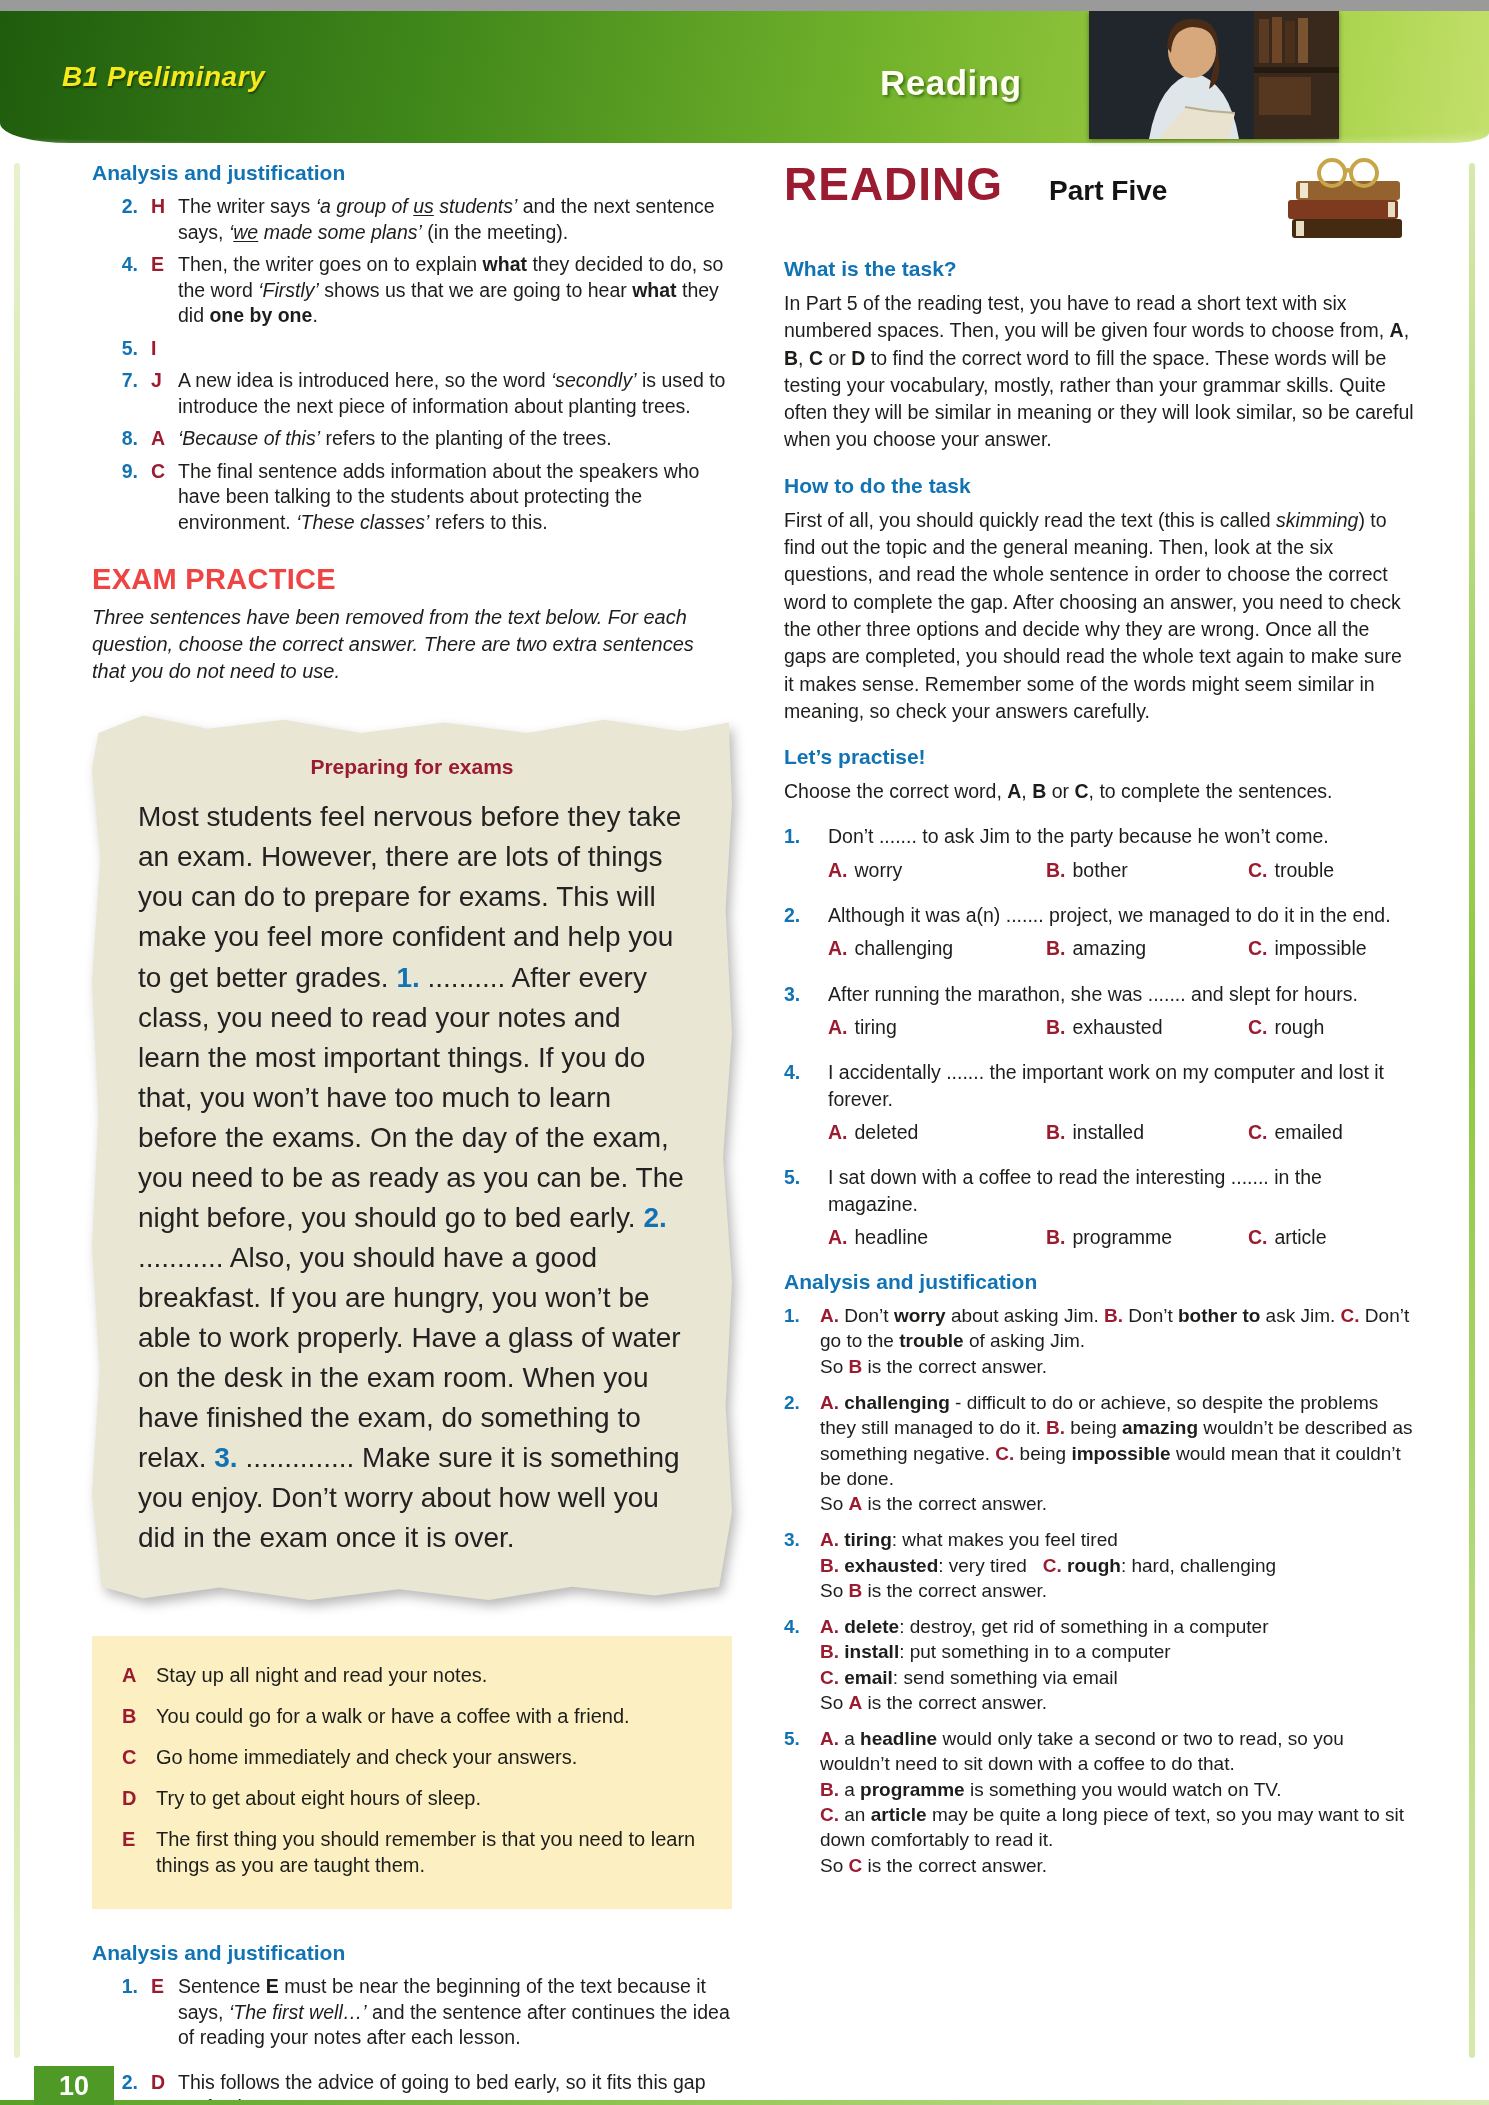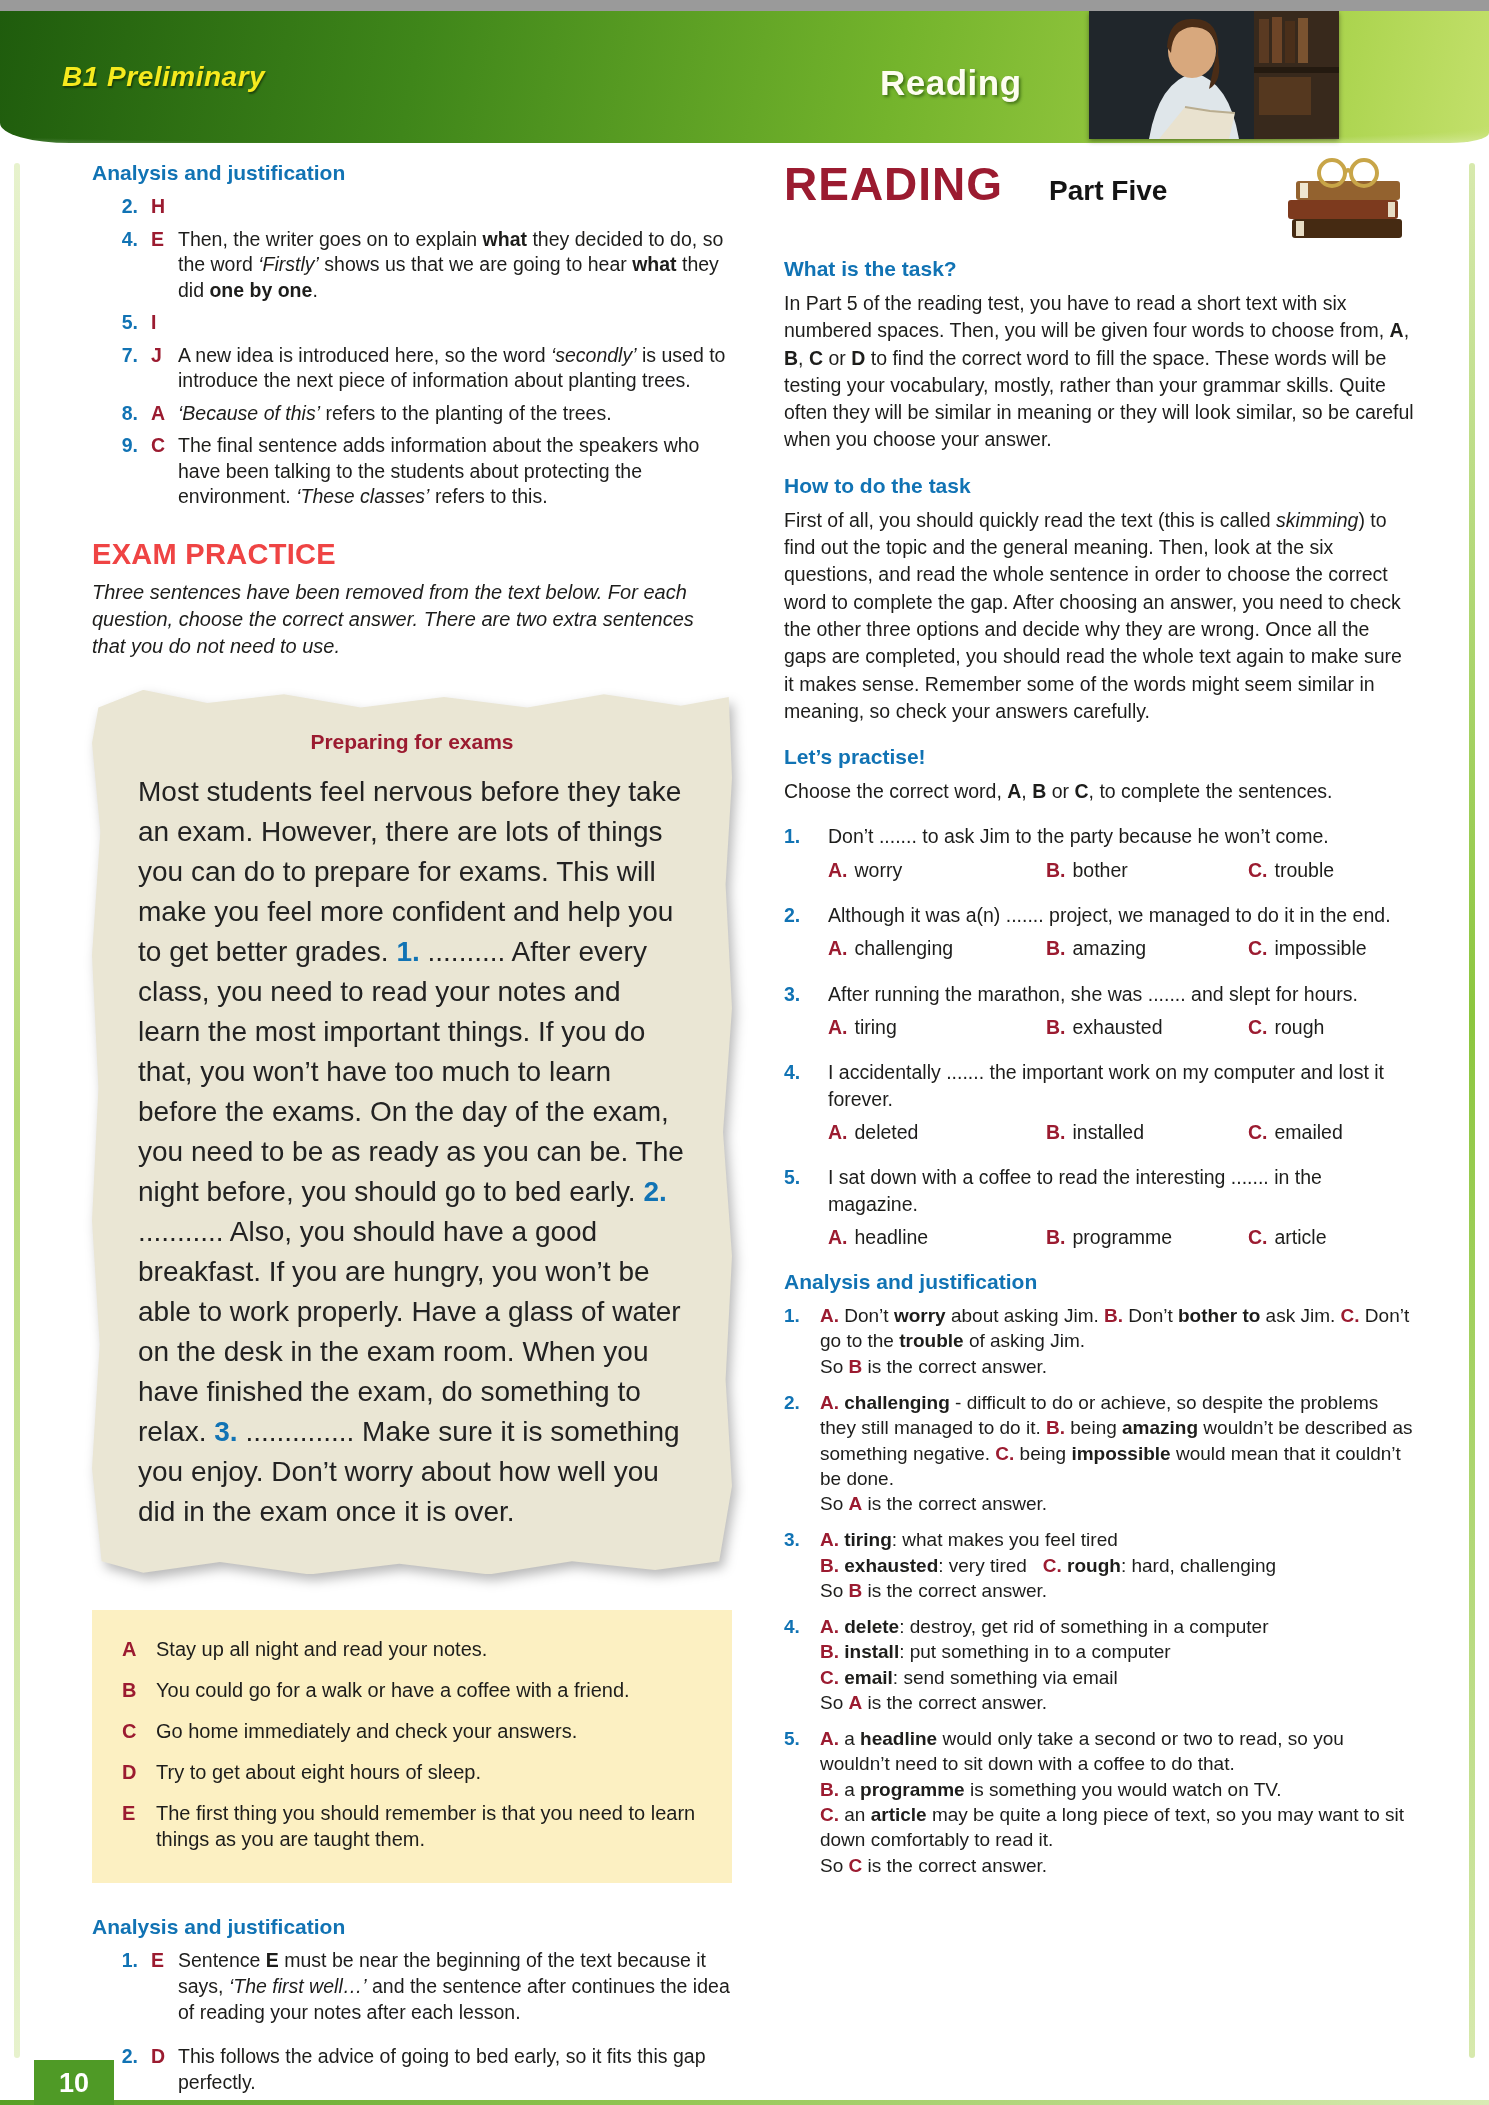--- a/index.html
+++ b/index.html
@@ -38,21 +38,21 @@
   }
 
   
   .edge-right{ position:absolute; top:152px; bottom:58px; right:14px; width:6px; border-radius:6px;
     background:linear-gradient(#d7e9ad,#8cc63e 45%,#d7e9ad); }
   .edge-left{ position:absolute; top:152px; bottom:58px; left:14px; width:6px; border-radius:6px;
     background:linear-gradient(#e7f2cd,#b5d876 50%,#e7f2cd); }
   .edge-bottom{ position:absolute; left:0; right:0; bottom:0; height:16px;
     background:linear-gradient(90deg,#58a026,#94c654 45%,#d9ebb4); }
   .page-num{
-    position:absolute; left:34px; bottom:10px; width:80px; height:46px;
+    position:absolute; left:34px; bottom:10px; width:80px; height:40px;
     background:#4f9a26; color:#ffffff; font-weight:bold; font-size:27px;
     display:flex; align-items:center; justify-content:center;
   }
 
   
   .content{ position:absolute; top:150px; left:92px; width:1322px; display:flex; gap:52px; }
   .col-left{ width:642px; }
   .col-right{ width:632px; }
 
   .h-blue{ color:#1173b4; font-weight:bold; font-size:21px; margin-bottom:9px; }
@@ -134,20 +134,21 @@
   <div class="content">
 
     <div class="col-left">
 
       <div class="h-blue">Analysis and justification</div>
 
       <div>
         <div class="aj-item">
           <span class="aj-num">2.</span>
           <span class="aj-letter">H</span>
+          <div class="aj-text">The writer says <i>‘a group of <u>us</u> students’</i> and the next sentence says, <i>‘<u>we</u> made some plans’</i> (in the meeting).</div>
         </div>
         <div class="aj-item">
           <span class="aj-num">4.</span>
           <span class="aj-letter">E</span>
           <div class="aj-text">Then, the writer goes on to explain <b>what</b> they decided to do, so the word <i>‘Firstly’</i> shows us that we are going to hear <b>what</b> they did <b>one by one</b>.</div>
         </div>
         <div class="aj-item">
           <span class="aj-num">5.</span>
           <span class="aj-letter">I</span>
         </div>

